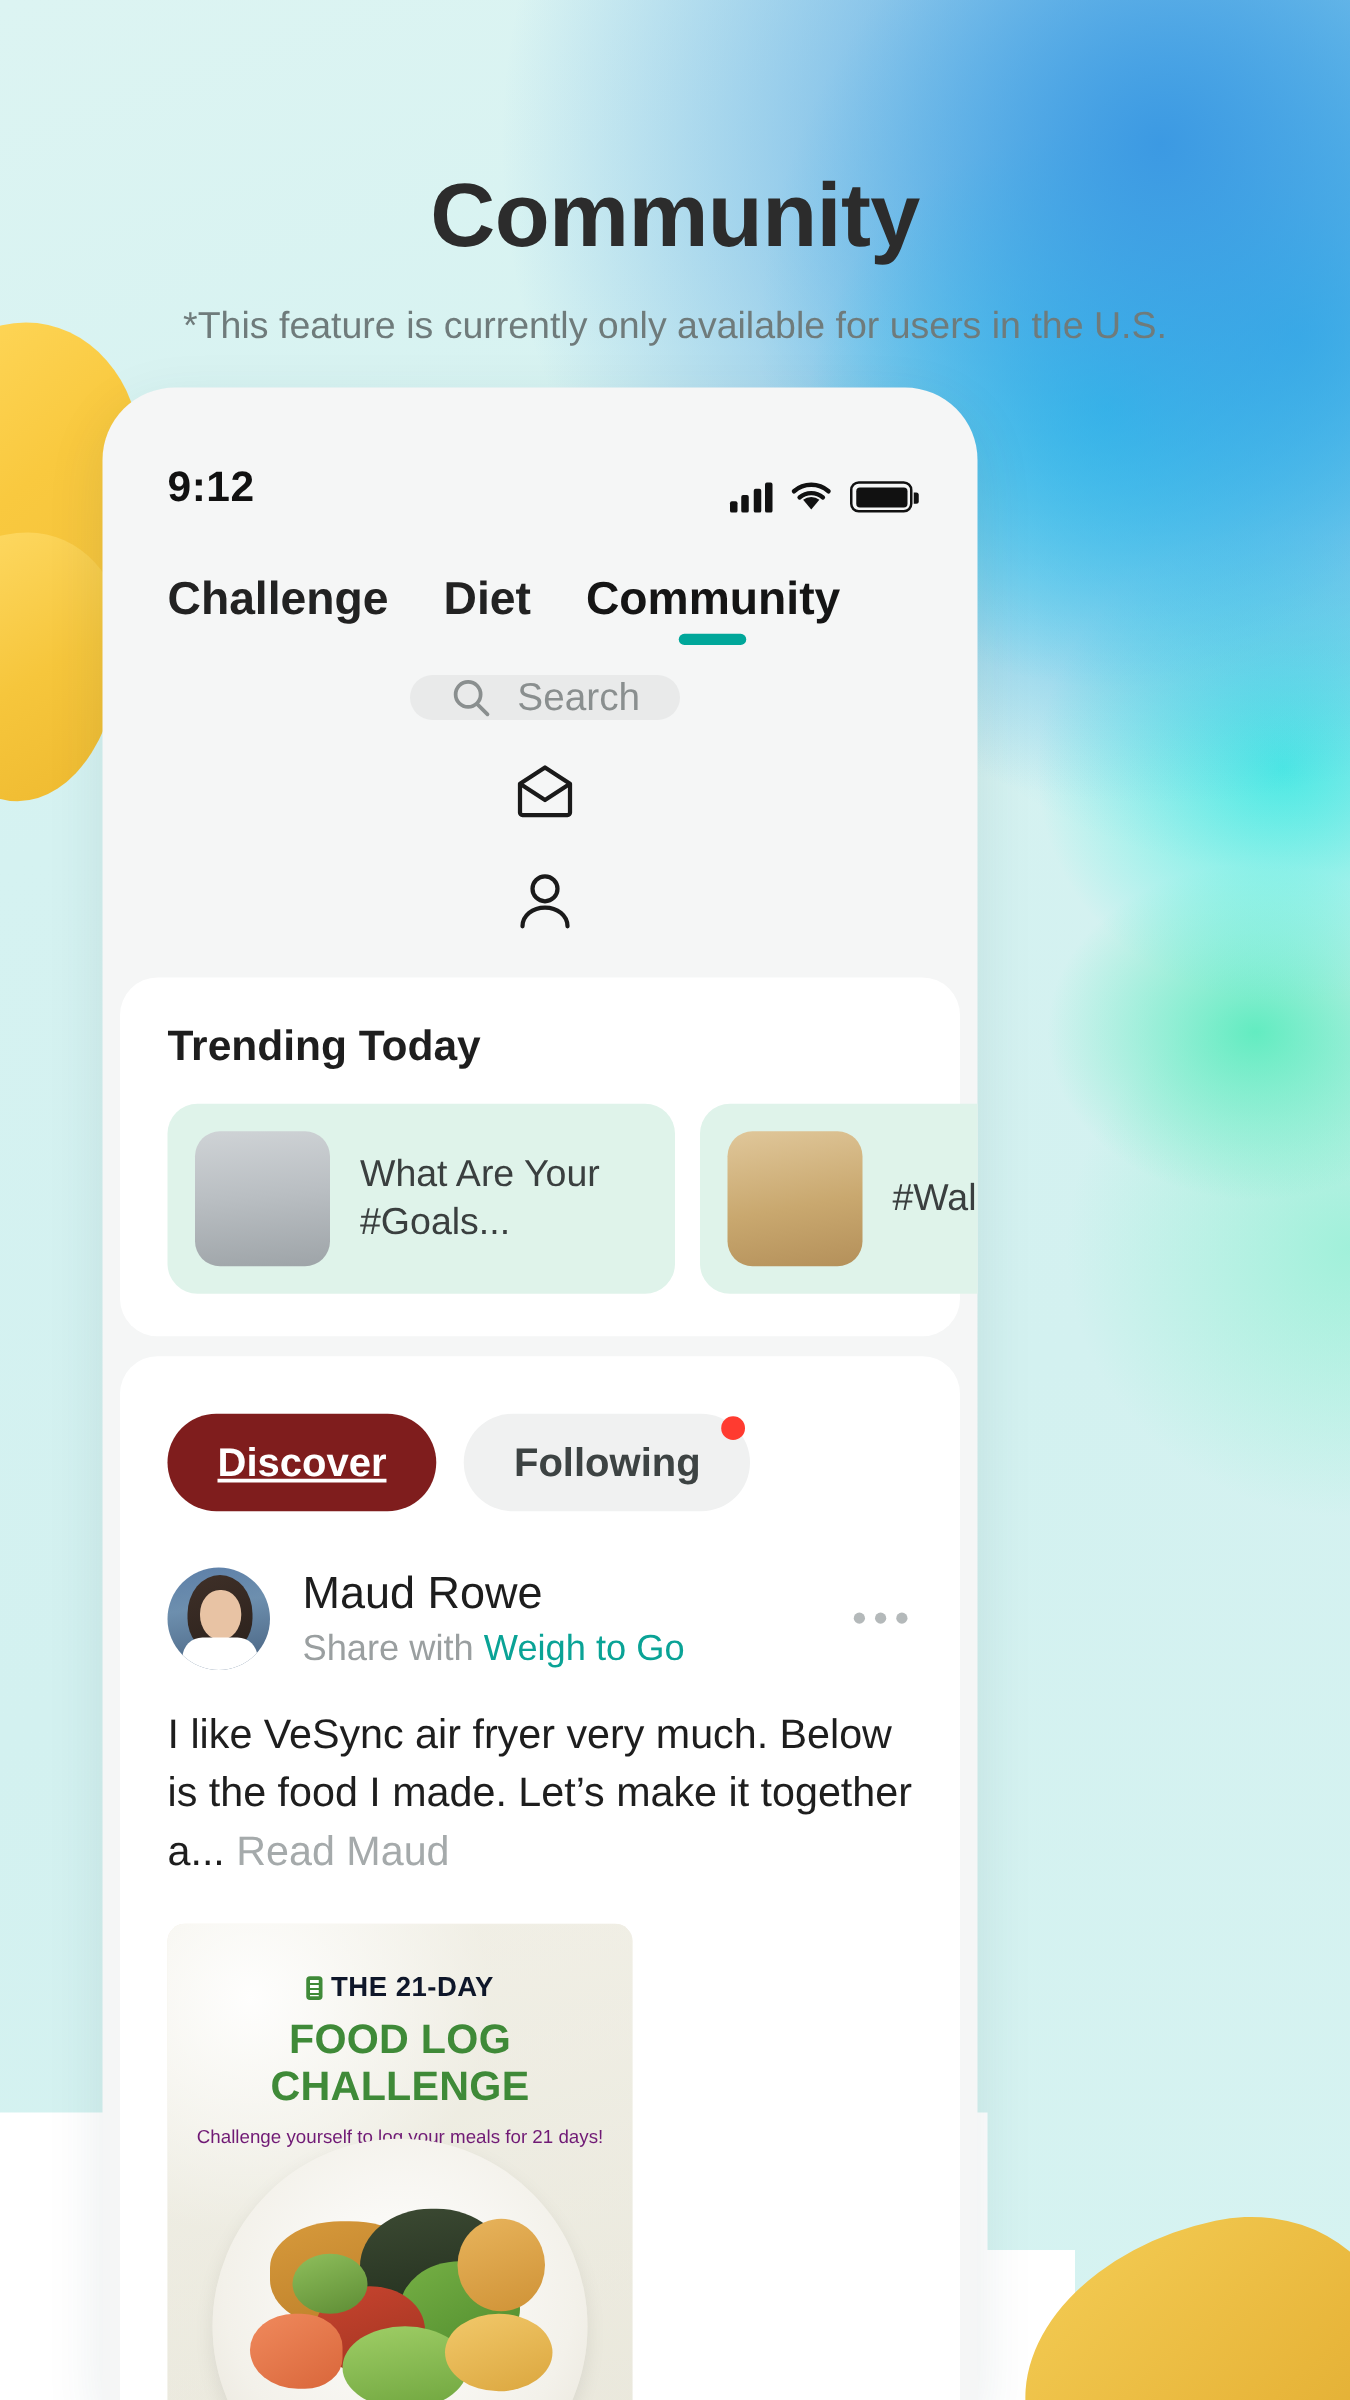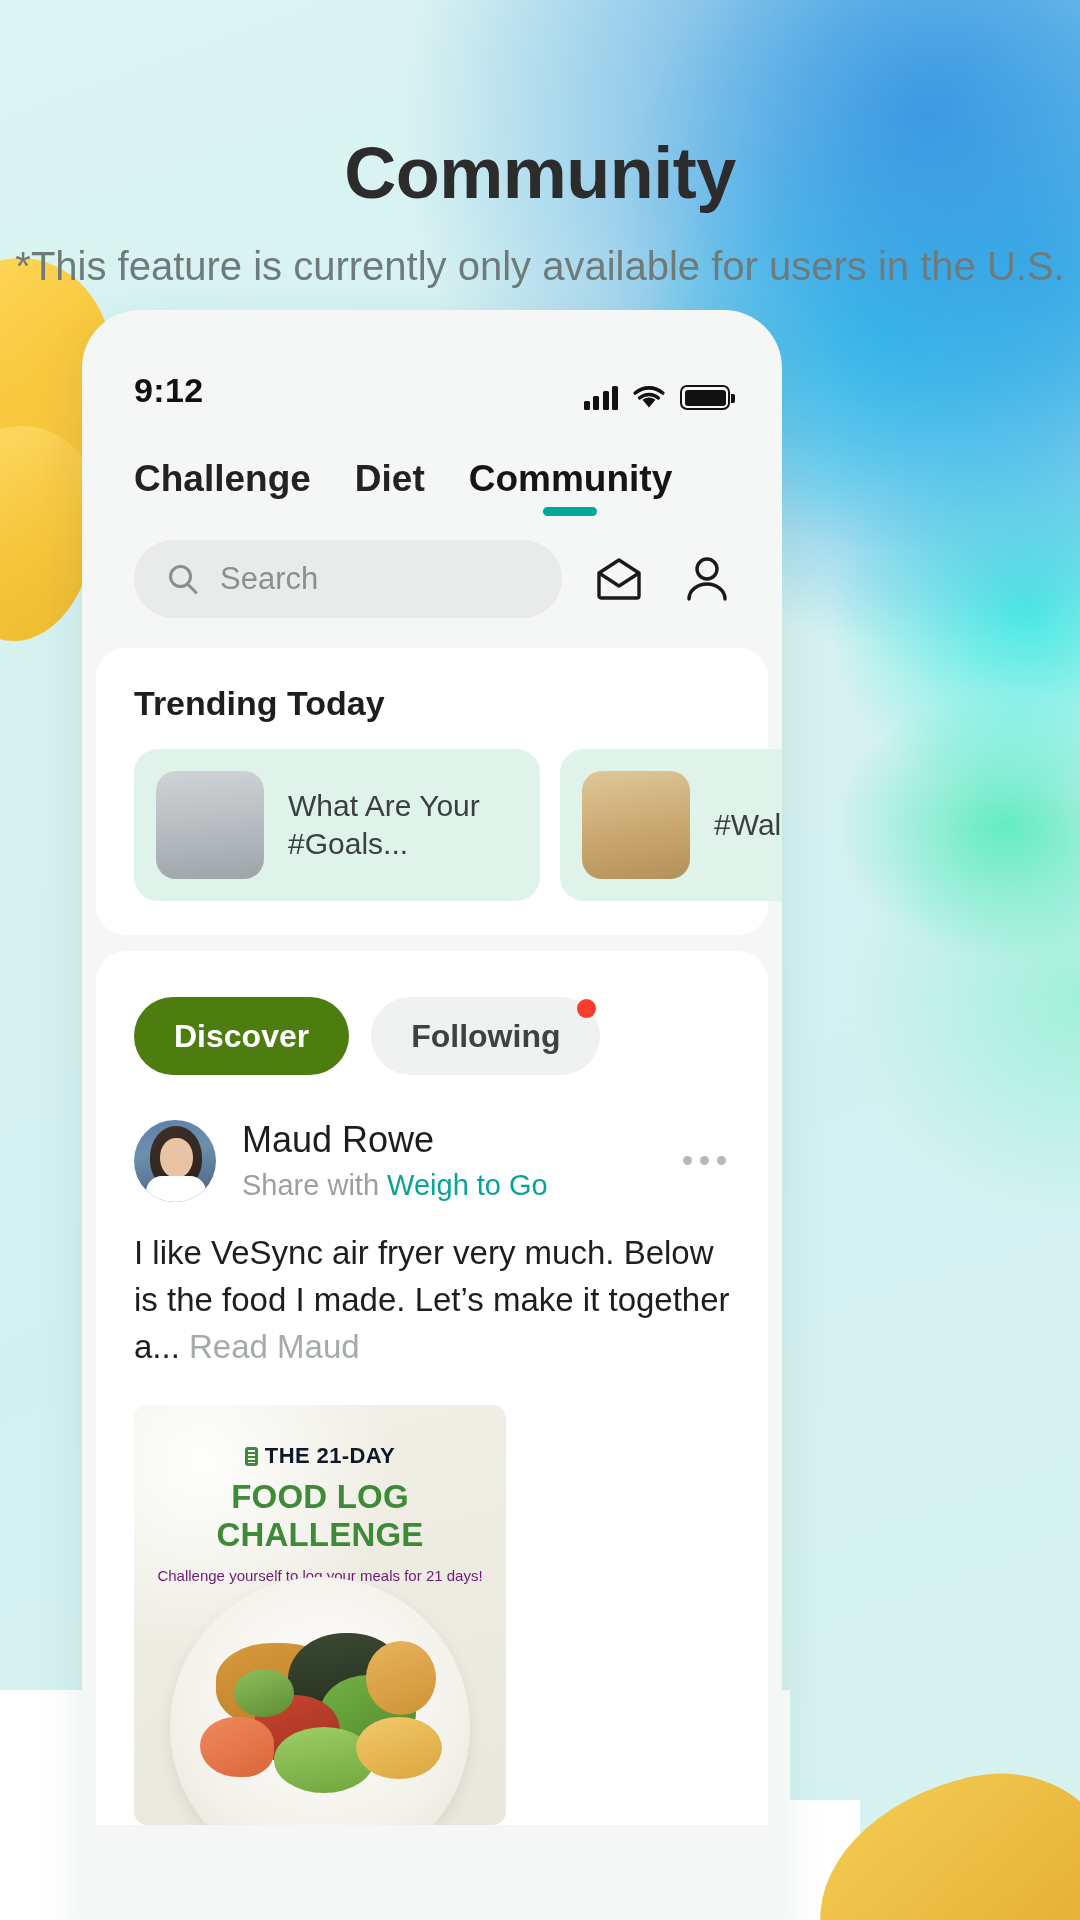--- a/index.html
+++ b/index.html
@@ -48,21 +48,21 @@
     position:absolute; left:0; bottom:0; width:860px; height:120px;
     background:#ffffff;
   }
 
   
   .page-head { position:relative; z-index:3; text-align:center; padding-top:132px; }
   .page-title {
     font-size:72px; font-weight:bold; color:#2c2c2c; letter-spacing:-0.5px;
   }
   .page-sub {
-    margin-top:30px; font-size:40px; color:#6f7b7b; font-weight:400;
+    margin-top:30px; font-size:30px; color:#6f7b7b; font-weight:400;
   }
 
   
   .phone {
     position:absolute; z-index:4; left:82px; top:310px;
     width:700px; height:1620px;
     background:#f5f6f6;
     border-radius:58px 58px 0 0;
     box-shadow:0 14px 46px rgba(30,70,80,0.10);
     overflow:hidden;
@@ -89,21 +89,21 @@
   .tabs { display:flex; align-items:flex-start; gap:44px; padding:30px 52px 0 52px; }
   .tab { position:relative; padding-bottom:16px; }
   .tab-label { font-size:37px; font-weight:bold; color:#222; white-space:nowrap; }
   .tab.active .tab-label { color:#151515; }
   .tab-underline {
     position:absolute; left:50%; transform:translateX(-50%); bottom:0;
     width:54px; height:9px; background:#00a79a; border-radius:5px;
   }
 
   
-  .search-row { display:flex; align-items:center; gap:26px; padding:24px 44px 30px 52px; }
+  .search-row { display:flex; align-items:center; gap:26px; padding:24px 44px 30px 52px;flex-direction:column; }
   .search-box {
     flex:1; height:78px; background:#e9eaea; border-radius:39px;
     display:flex; align-items:center; gap:20px; padding:0 32px;
   }
   .search-ph { font-size:31px; color:#8a8f8f; }
   .icon-btn { width:62px; height:62px; display:flex; align-items:center; justify-content:center; }
 
   
   .card { background:#fff; border-radius:30px; margin:0 14px 16px 14px; }
 
@@ -121,21 +121,21 @@
   .thumb-walking { background:linear-gradient(170deg,#e0c79a 0%,#c9a86f 55%,#b4905a 100%); }
 
   
   .feed-card { padding:30px 0 0 0; border-radius:30px 30px 0 0; margin-bottom:0; }
   .pills { display:flex; gap:22px; padding:16px 38px 0 38px; }
   .pill {
     height:78px; border-radius:39px; display:flex; align-items:center; justify-content:center;
     padding:0 40px; font-size:32px; font-weight:bold; background:#f0f1f1; color:#3d4343;
     position:relative;
   }
-  .pill.active { background:#4d7c0f; color:#fff; }
+  .pill.active { background:#7f1d1d; color:#fff;text-decoration:underline; }
   .pill .dot {
     position:absolute; right:4px; top:2px; width:19px; height:19px;
     background:#ff3b30; border-radius:50%;
   }
 
   
   .post { padding:44px 38px 0 38px; }
   .post-head { display:flex; align-items:center; gap:26px; }
   .avatar {
     width:82px; height:82px; border-radius:50%; flex:0 0 auto; overflow:hidden;

